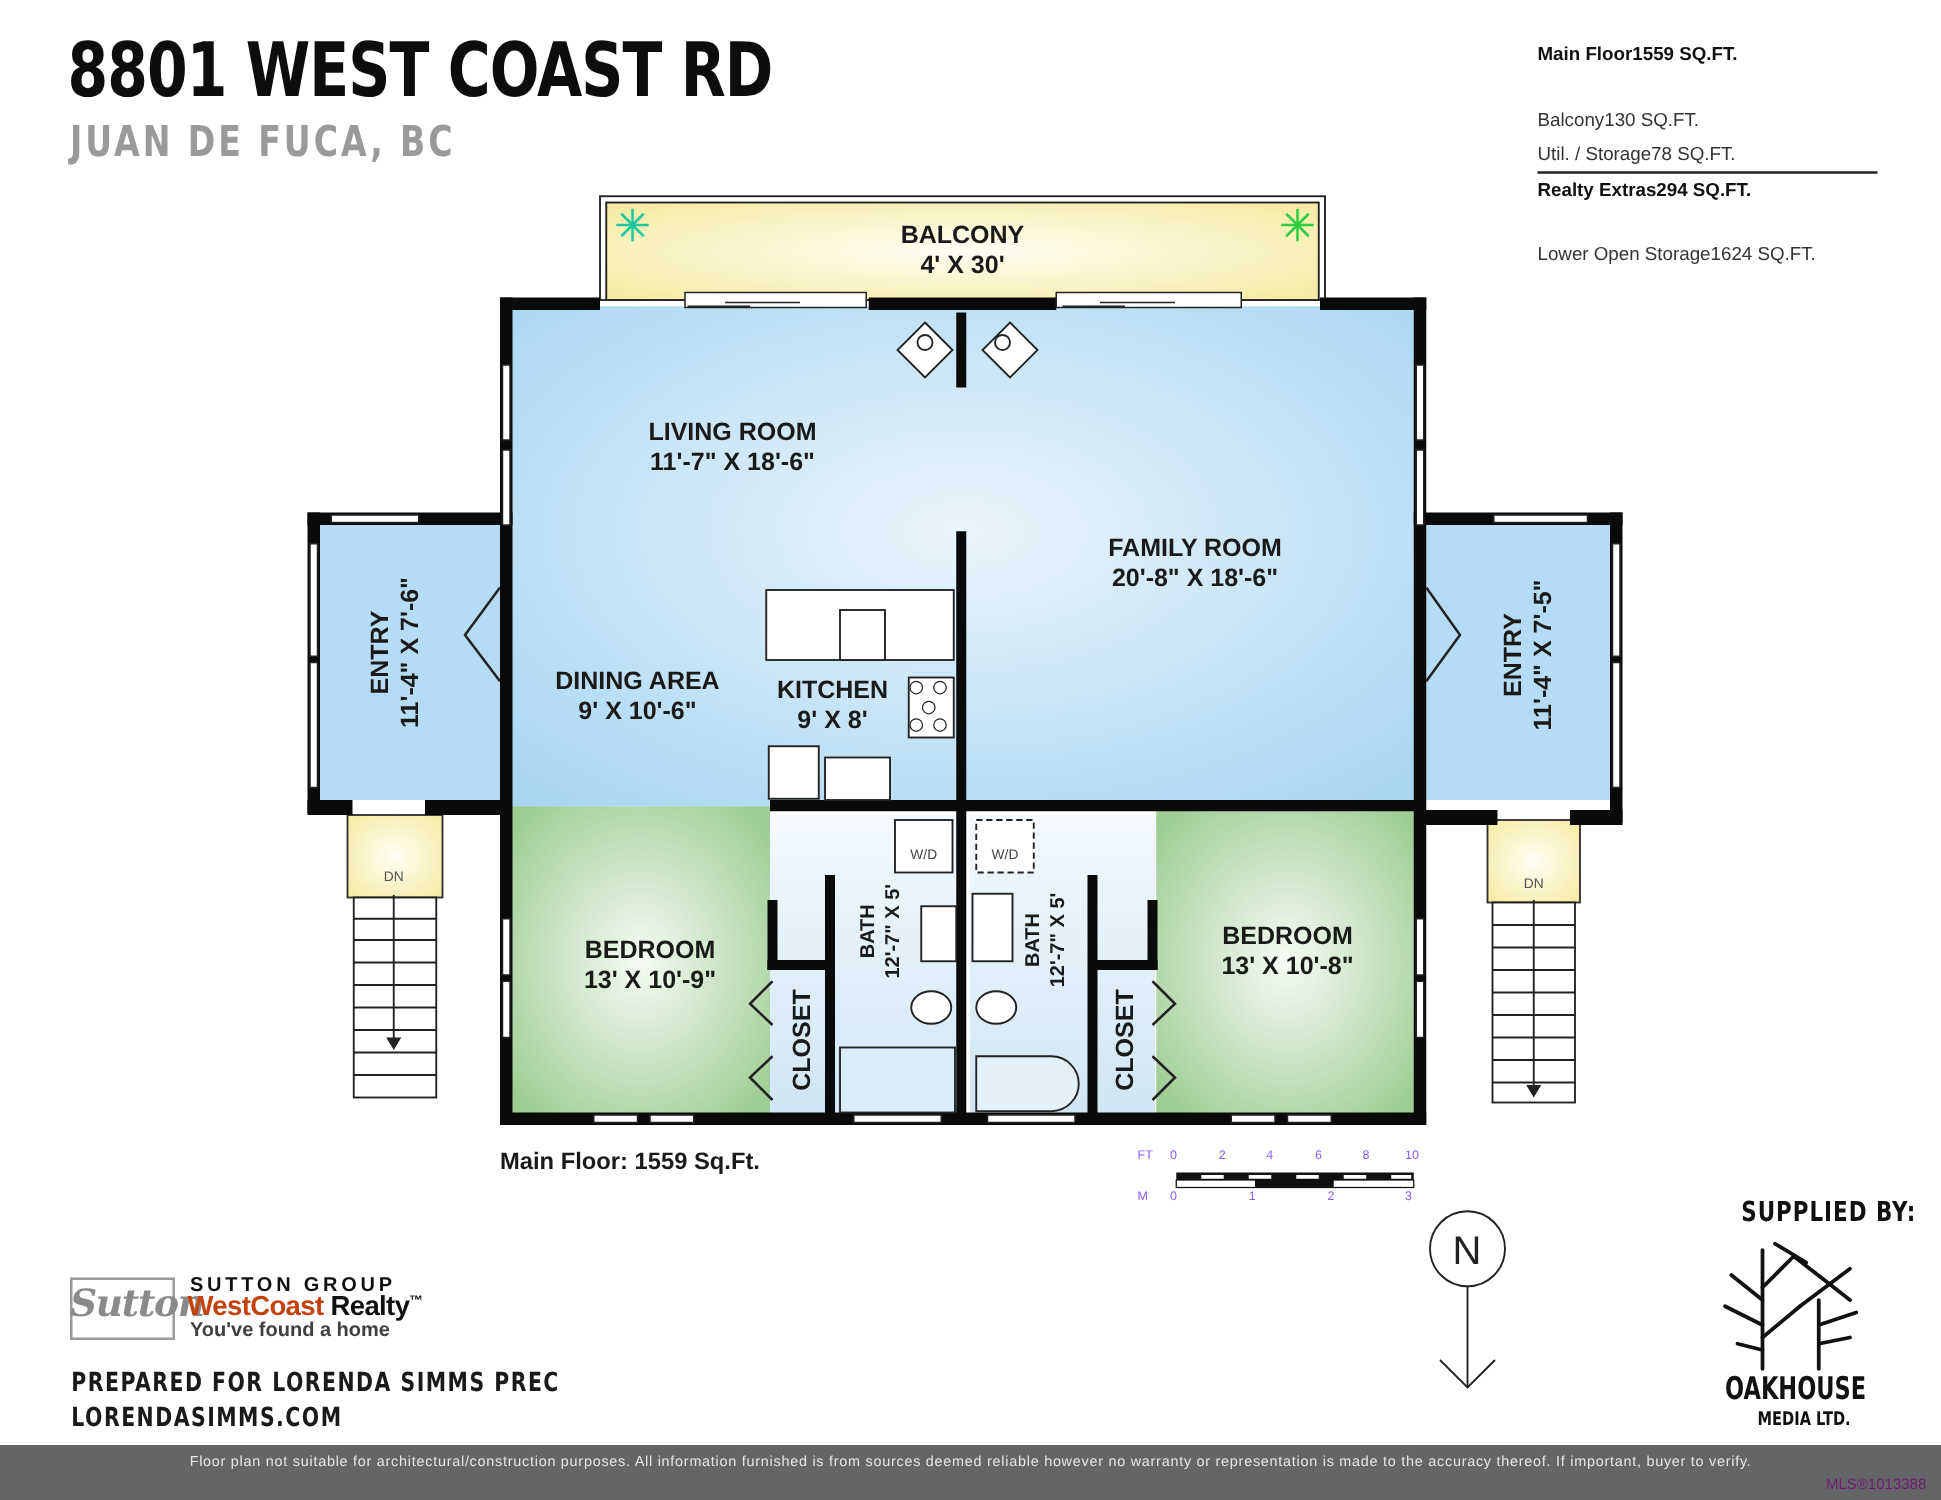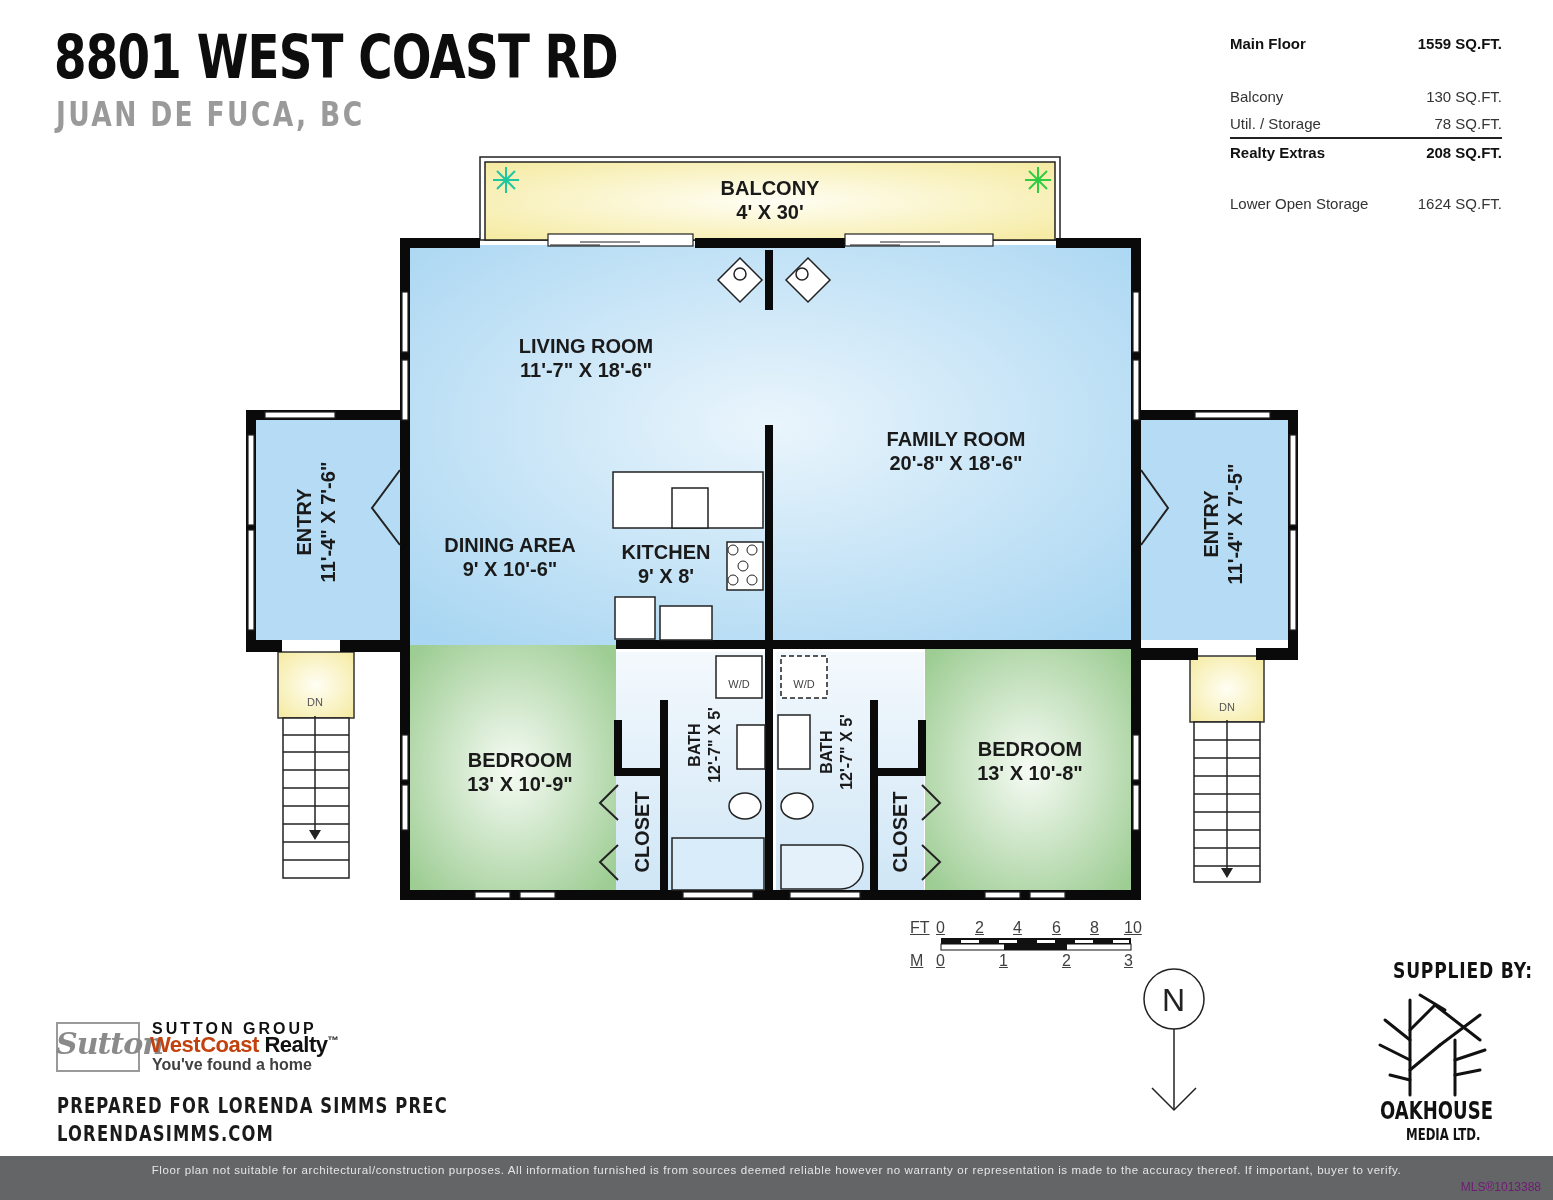--- a/index.html
+++ b/index.html
@@ -1,27 +1,27 @@
 <!DOCTYPE html>
 <html><head>
 <meta charset="utf-8">
 <style>
   html,body{margin:0;padding:0;}
   body{width:1553px;height:1200px;position:relative;background:#ffffff;overflow:hidden;font-family:"Liberation Sans",sans-serif;color:#111;}
   .abs{position:absolute;}
   .title{left:54px;top:22px;font-family:"DejaVu Sans",sans-serif;font-weight:bold;font-size:60px;line-height:70px;letter-spacing:-1px;transform:scaleX(0.78);transform-origin:left top;color:#0d0d0d;white-space:nowrap;}
   .subtitle{left:56px;top:94px;font-family:"DejaVu Sans",sans-serif;font-weight:bold;font-size:34px;line-height:40px;letter-spacing:3px;transform:scaleX(0.78);transform-origin:left top;color:#9a9a9a;white-space:nowrap;}
   .area-table{left:1230px;top:30px;width:272px;font-size:15px;color:#333;}
-  .area-row{display:flex;justify-content:space-between;height:27px;align-items:center;}
+  .area-row{display:flex;justify-content:flex-start;height:27px;align-items:center;}
   .area-row.bold{font-weight:bold;color:#111;}
   .area-row.rule{border-top:2px solid #222;}
   .room-label{position:absolute;text-align:center;font-weight:bold;font-size:20px;line-height:24px;color:#1a1a1a;white-space:nowrap;}
   .vert{transform:rotate(-90deg);transform-origin:center center;}
   .floor-text{left:400px;top:916px;font-weight:bold;font-size:19px;line-height:27px;color:#1a1a1a;}
-  .scale-txt{font-size:16px;color:#404040;text-decoration:underline;}
+  .scale-txt{font-size:10px;color:#8b5cf6;}
   .logo-box{left:56px;top:1022px;width:84px;height:50px;}
   .sutton-script{left:56px;top:1026px;font-family:"DejaVu Serif",serif;font-style:italic;font-weight:bold;font-size:30px;color:#8a8a8a;letter-spacing:-1px;}
   .sg{left:152px;top:1020px;font-weight:bold;font-size:16px;letter-spacing:3px;color:#111;}
   .wc{left:150px;top:1032px;font-weight:bold;font-size:22px;letter-spacing:-0.5px;}
   .wc .red{color:#c2410c;}
   .wc .blk{color:#111;}
   .tag{left:152px;top:1056px;font-weight:bold;font-size:16px;color:#404040;}
   .prep{left:57px;top:1092px;font-family:"DejaVu Sans",sans-serif;font-weight:bold;font-size:21px;line-height:28px;letter-spacing:1.5px;transform:scaleX(0.78);transform-origin:left top;color:#1a1a1a;white-space:nowrap;}
   .supplied{left:1393px;top:958px;font-family:"DejaVu Sans",sans-serif;font-weight:bold;font-size:22px;letter-spacing:1px;transform:scaleX(0.78);transform-origin:left top;white-space:nowrap;}
   .oak{left:1380px;top:1096px;font-family:"DejaVu Sans",sans-serif;font-weight:bold;font-size:25px;transform:scaleX(0.72);transform-origin:left top;white-space:nowrap;}
@@ -45,21 +45,21 @@
   <div class="area-row">
     <span>Balcony</span>
     <span>130 SQ.FT.</span>
   </div>
   <div class="area-row">
     <span>Util. / Storage</span>
     <span>78 SQ.FT.</span>
   </div>
   <div class="area-row bold rule">
     <span>Realty Extras</span>
-    <span>208 SQ.FT.</span>
+    <span>294 SQ.FT.</span>
   </div>
   <div style="height:24px"></div>
   <div class="area-row">
     <span>Lower Open Storage</span>
     <span>1624 SQ.FT.</span>
   </div>
 </div>
 
 <svg class="abs" style="left:0;top:0" width="1553" height="1150">
   <defs>
@@ -320,20 +320,21 @@
   <div>12'-7" X 5'</div>
 </div>
 <div class="room-label vert" style="left:592px;top:820px;width:100px;">CLOSET</div>
 <div class="room-label vert" style="left:850px;top:820px;width:100px;">CLOSET</div>
 <div class="room-label" style="left:716px;top:672px;width:46px;font-size:11px;font-weight:normal;color:#444;">W/D</div>
 <div class="room-label" style="left:781px;top:672px;width:46px;font-size:11px;font-weight:normal;color:#444;">W/D</div>
 <div class="room-label" style="left:295px;top:690px;width:40px;font-size:11px;font-weight:normal;color:#555;">DN</div>
 <div class="room-label" style="left:1207px;top:695px;width:40px;font-size:11px;font-weight:normal;color:#555;">DN</div>
 
 <div class="abs floor-text">
+  <div>Main Floor: 1559 Sq.Ft.</div>
 </div>
 
 <div class="abs scale-txt" style="left:910px;top:919px;">FT</div>
 <div class="abs scale-txt" style="left:936px;top:919px;">0</div>
 <div class="abs scale-txt" style="left:975px;top:919px;">2</div>
 <div class="abs scale-txt" style="left:1013px;top:919px;">4</div>
 <div class="abs scale-txt" style="left:1052px;top:919px;">6</div>
 <div class="abs scale-txt" style="left:1090px;top:919px;">8</div>
 <div class="abs scale-txt" style="left:1124px;top:919px;">10</div>
 <div class="abs scale-txt" style="left:910px;top:952px;">M</div>

